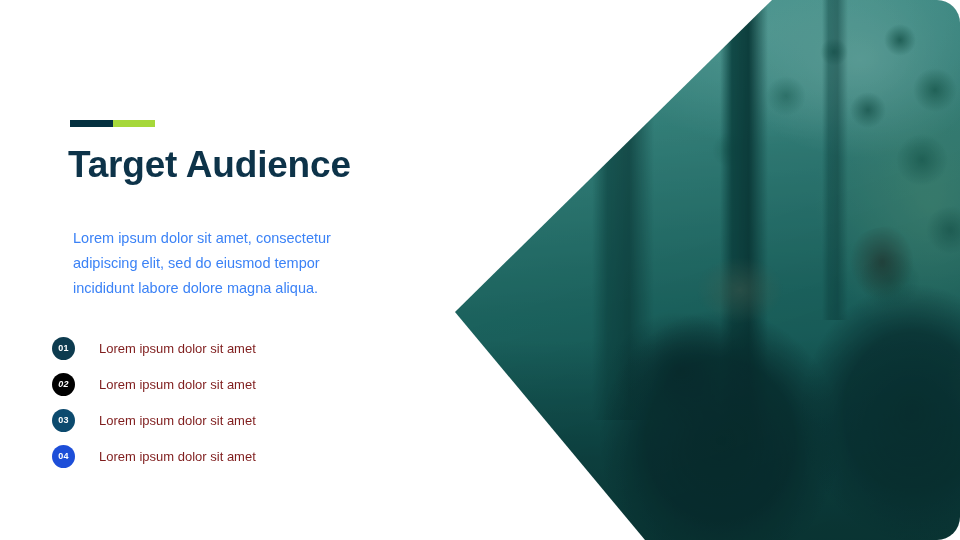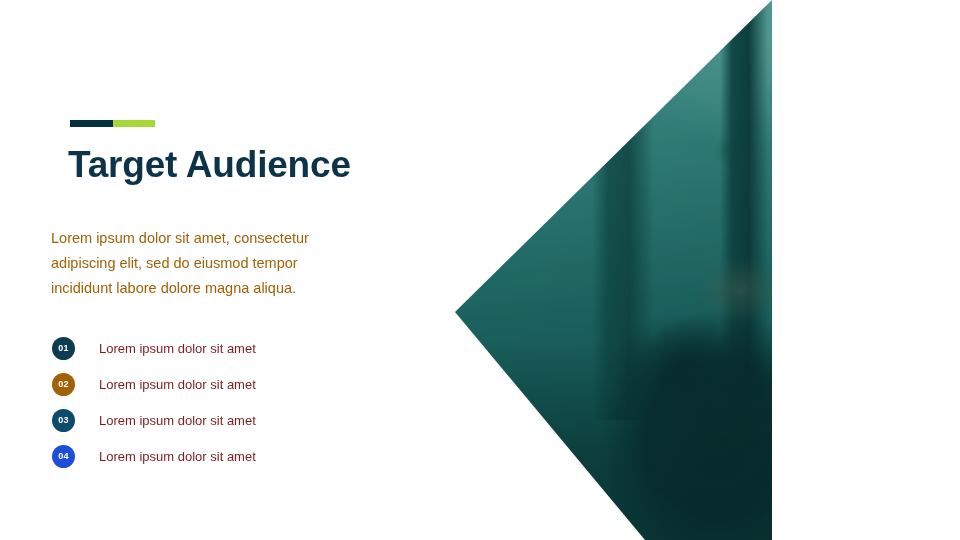--- a/index.html
+++ b/index.html
@@ -8,24 +8,25 @@
     background: #ffffff;
   }
   body {
     width: 960px;
     height: 540px;
     overflow: hidden;
     font-family: "Liberation Sans", sans-serif;
   }
   .slide {
     position: relative;
-    width: 772px;
+    width: 960px;
     height: 540px;
     background: #ffffff;
     overflow: hidden;
+    border-radius: 23px;
   }
 
   
   .image-panel {
     position: absolute;
     top: 0;
     left: 430px;
     width: 530px;
     height: 540px;
     overflow: hidden;
@@ -133,27 +134,27 @@
     top: 145px;
     margin: 0;
     font-size: 37px;
     font-weight: bold;
     letter-spacing: -0.2px;
     line-height: 1.1;
   }
 
   .body-copy {
     position: absolute;
-    left: 51px;
+    left: 73px;
     top: 226px;
     width: 310px;
     margin: 0;
     font-size: 14.5px;
     line-height: 1.72;
-    color: #a16207;
+    color: #3b82f6;
   }
 
   .bullet-list {
     position: absolute;
     left: 52px;
     top: 330px;
     width: 330px;
     margin: 0;
     padding: 0;
     list-style: none;
@@ -211,21 +212,21 @@
   <h1 class="page-title" style="color: rgb(13, 51, 73);">Target Audience</h1>
 
   <p class="body-copy">Lorem ipsum dolor sit amet, consectetur adipiscing elit, sed do eiusmod tempor incididunt labore dolore magna aliqua.</p>
 
   <ul class="bullet-list">
     <li class="bullet-item">
       <span class="bullet-badge" style="background: rgb(13, 59, 79);">01</span>
       <span class="bullet-text">Lorem ipsum dolor sit amet</span>
     </li>
     <li class="bullet-item">
-      <span class="bullet-badge" style="background: #a16207;">02</span>
+      <span class="bullet-badge" style="background: #000000; font-style: italic;">02</span>
       <span class="bullet-text">Lorem ipsum dolor sit amet</span>
     </li>
     <li class="bullet-item">
       <span class="bullet-badge" style="background: #0c4a6e;">03</span>
       <span class="bullet-text">Lorem ipsum dolor sit amet</span>
     </li>
     <li class="bullet-item">
       <span class="bullet-badge" style="background: #1d4ed8;">04</span>
       <span class="bullet-text">Lorem ipsum dolor sit amet</span>
     </li>

